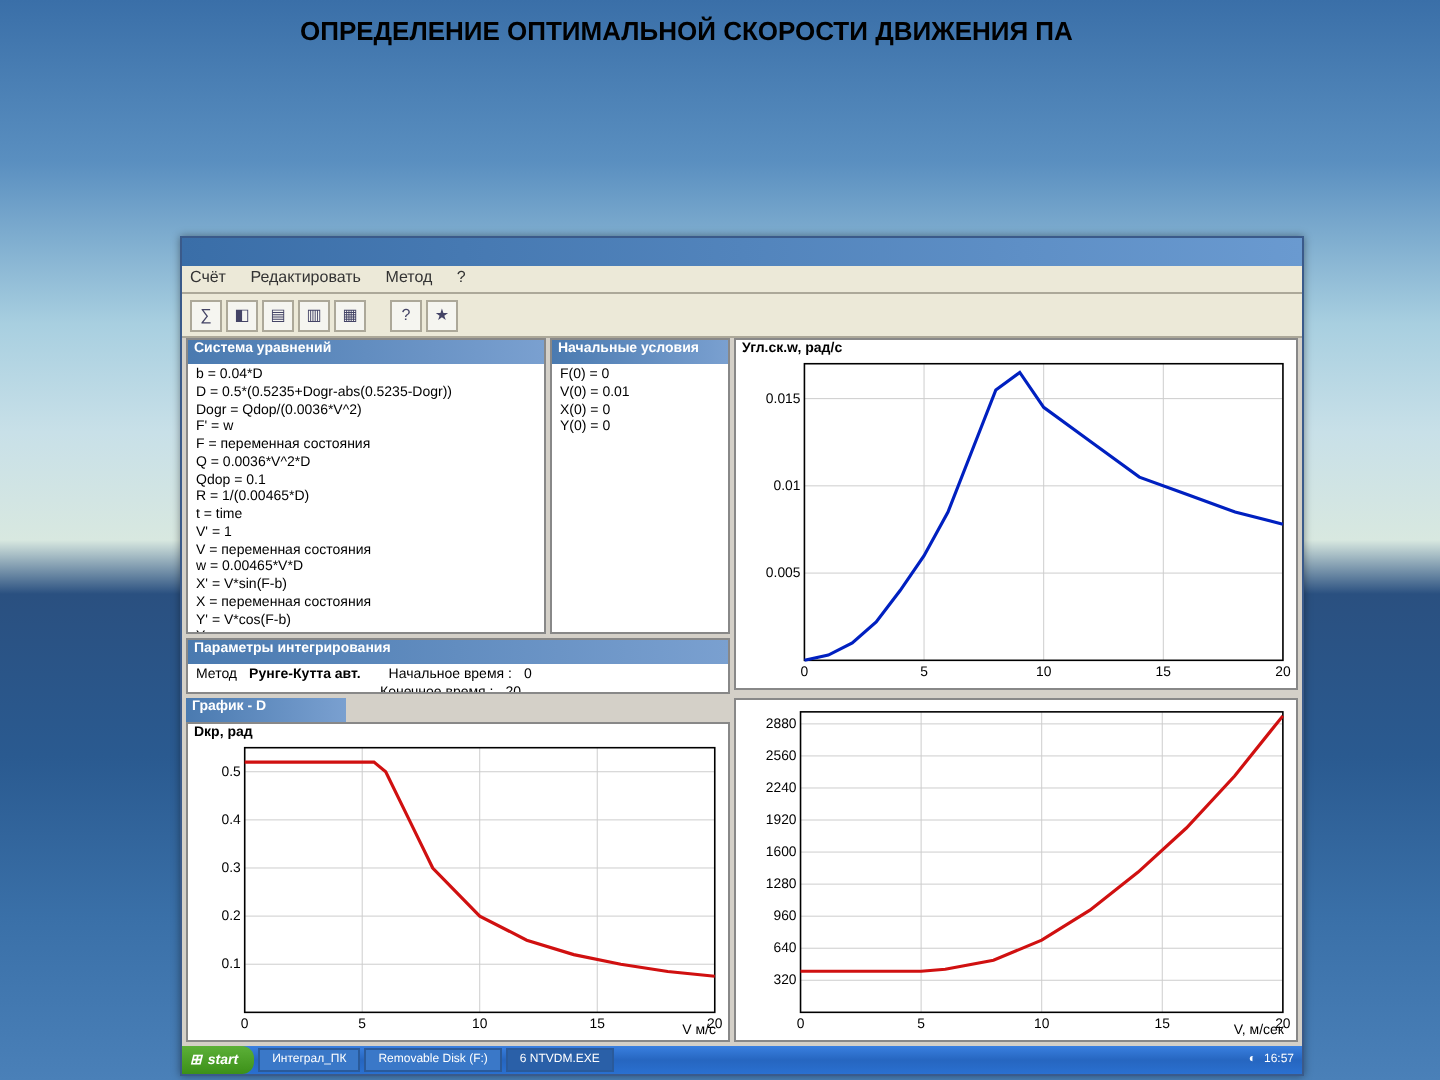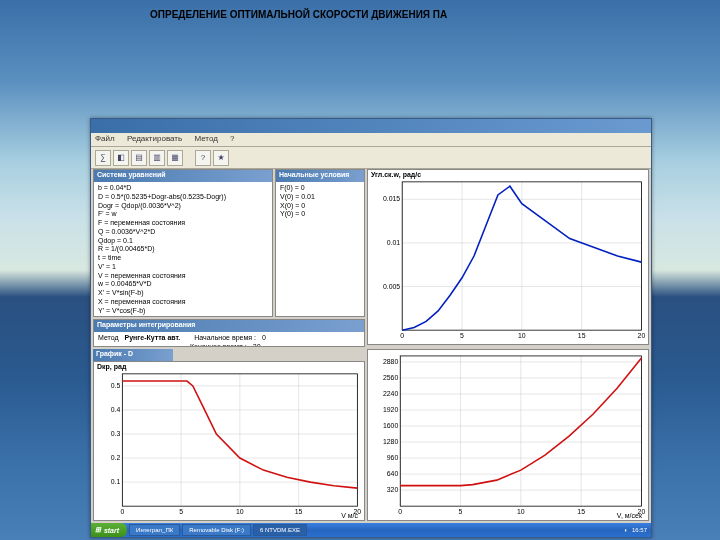--- a/index.html
+++ b/index.html
@@ -15,21 +15,21 @@
     position: relative;
     overflow: hidden;
   }
   .title-block {
     position: absolute;
     top: 8px;
     left: 0;
     width: 720px;
     text-align: left;
     padding-left: 150px;
-    font-size: 10px;
+    font-size: 13px;
     font-weight: bold;
     color: #000;
     line-height: 1.3;
   }
   .title-block .ind2 { padding-left: 70px; }
   .title-row4 { padding-left: 0; margin-left: -120px; }
 
   .win {
     position: absolute;
     top: 118px;
@@ -179,21 +179,21 @@
 </head>
 <body>
 
 <div class="title-block">
   <div>ОПРЕДЕЛЕНИЕ ОПТИМАЛЬНОЙ СКОРОСТИ ДВИЖЕНИЯ ПА</div>
 </div>
 
 <div class="win">
   <div class="win-title"></div>
   <div class="menubar">
-    <span>Файл</span>
+    <span>Счёт</span>
     <span>Редактировать</span>
     <span>Метод</span>
     <span>?</span>
   </div>
   <div class="toolbar">
     <div class="tb-btn">∑</div>
     <div class="tb-btn">◧</div>
     <div class="tb-btn">▤</div>
     <div class="tb-btn">▥</div>
     <div class="tb-btn">▦</div>

